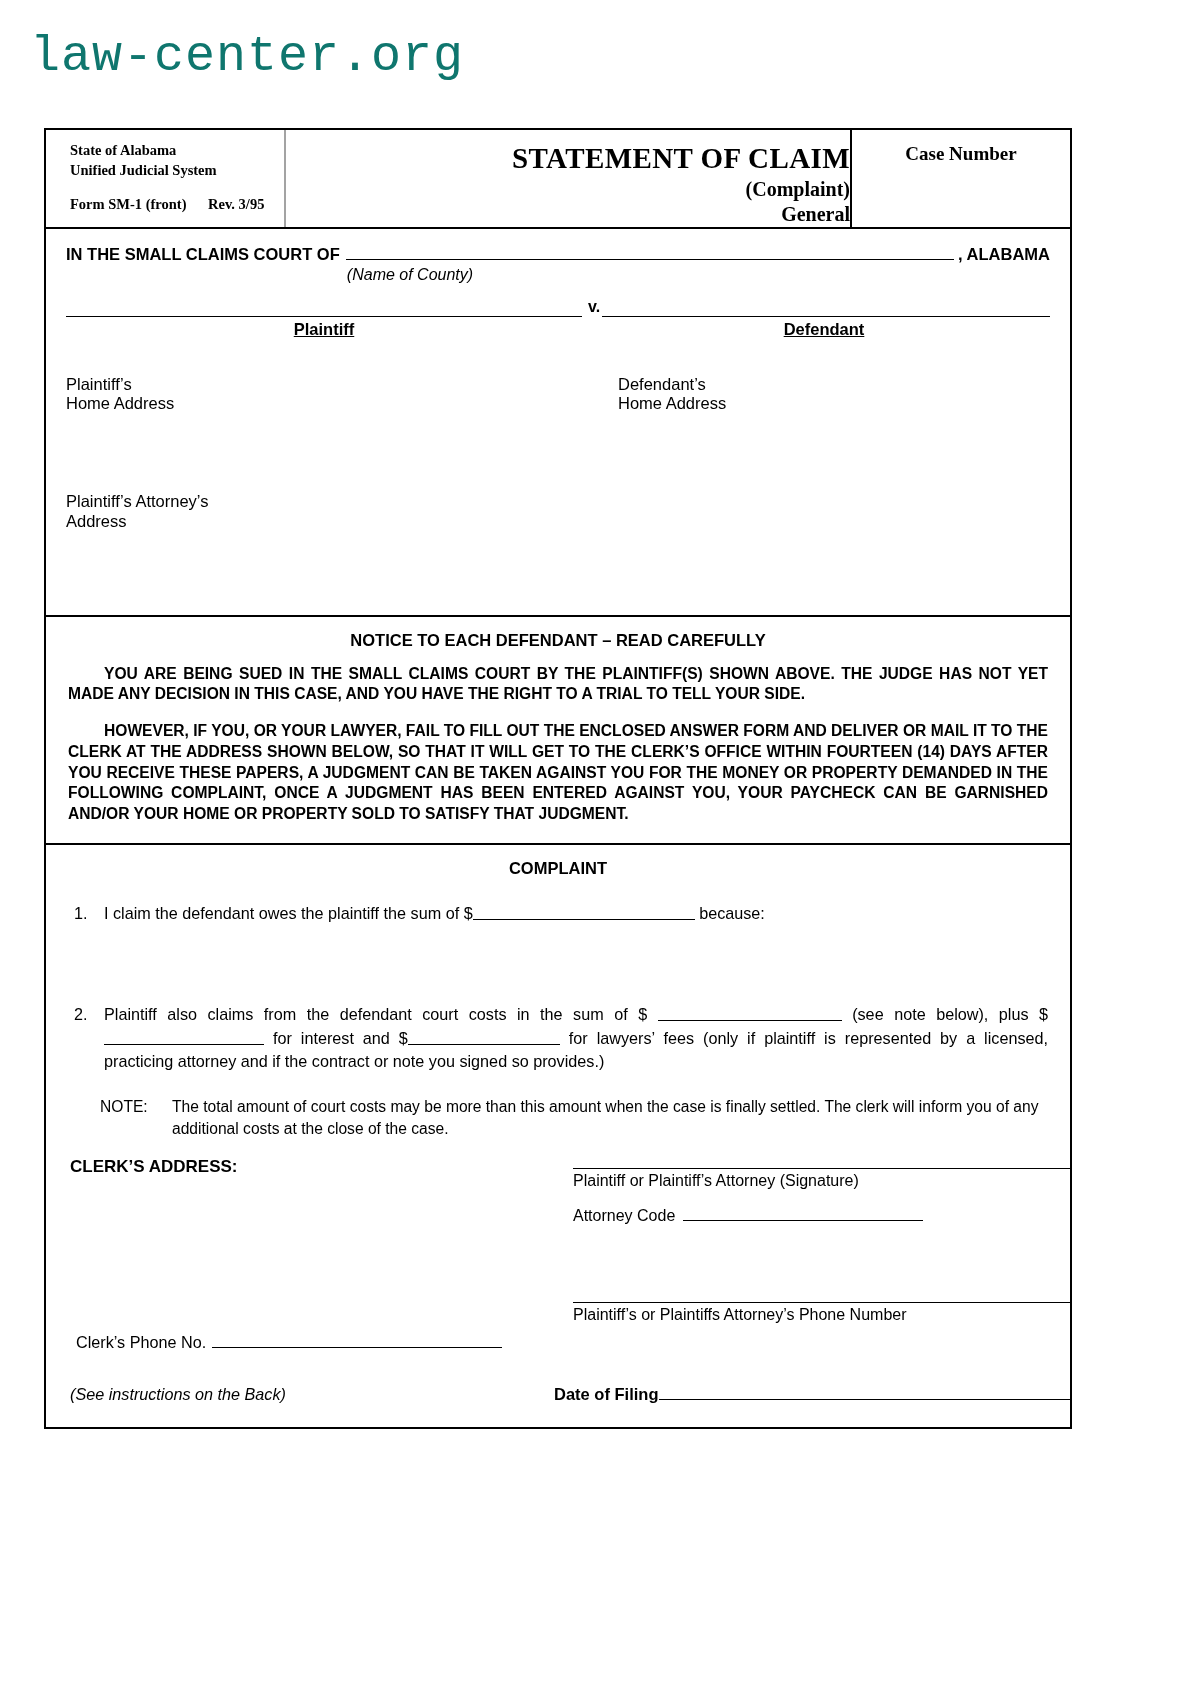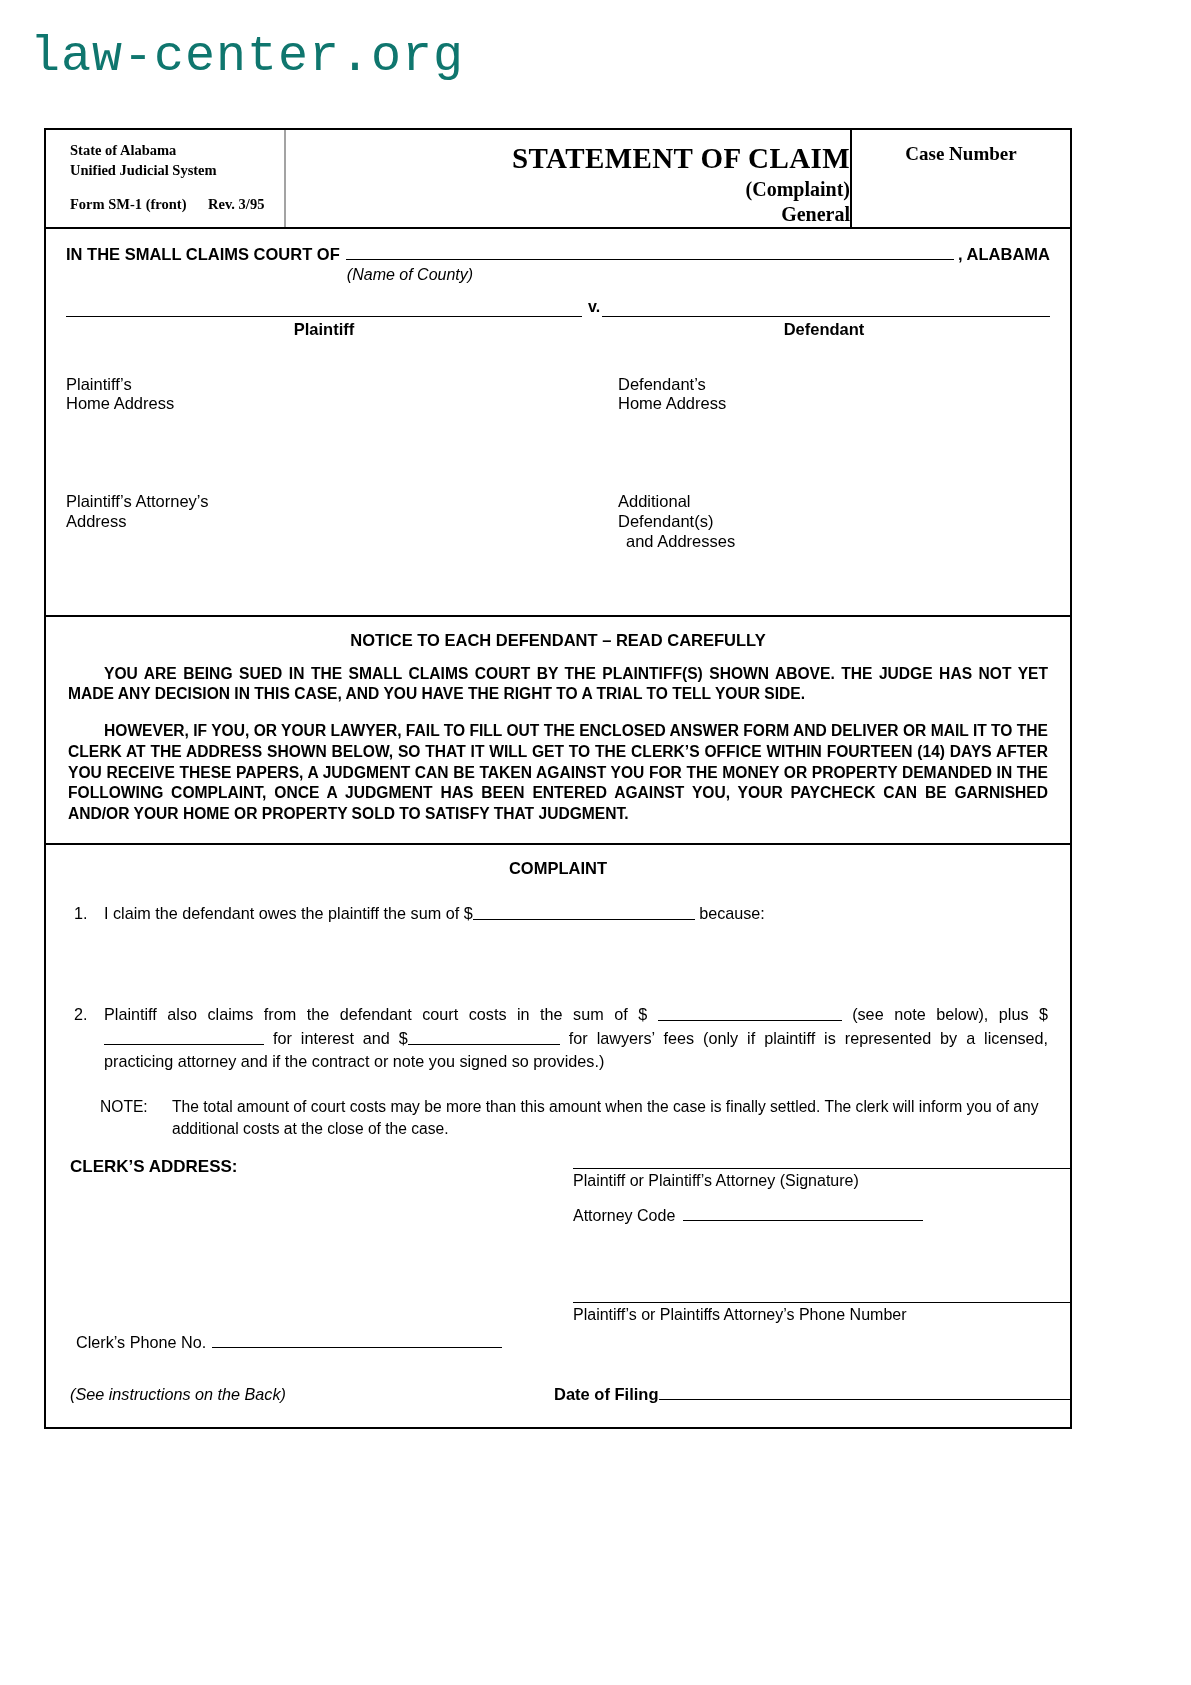--- a/index.html
+++ b/index.html
@@ -122,20 +122,21 @@
   .vs-row .lineB {
     flex: 1;
     border-bottom: 1.6px solid #000;
     height: 18px;
   }
   .role-row {
     display: flex;
     font-size: 16.5px;
     font-weight: bold;
     margin-top: 3px;
+    text-decoration: underline;
   }
   .role-row .p { width: 516px; text-align: center; }
   .role-row .d { flex: 1; text-align: center; padding-left: 16px; }
 
   .addr-row {
     display: flex;
     margin-top: 36px;
     font-size: 16.5px;
     line-height: 1.2;
   }
@@ -340,25 +341,20 @@
         <div>Defendant’s</div>
         <div>Home Address</div>
       </div>
     </div>
 
     <div class="atty-row">
       <div class="col-l">
         <div>Plaintiff’s Attorney’s</div>
         <div>Address</div>
       </div>
-      <div class="col-r">
-        <div>Additional</div>
-        <div>Defendant(s)</div>
-        <div class="ind">and Addresses</div>
-      </div>
     </div>
 
   </div>
 
   <div class="notice">
     <h2>NOTICE TO EACH DEFENDANT – READ CAREFULLY</h2>
     <p>YOU ARE BEING SUED IN THE SMALL CLAIMS COURT BY THE PLAINTIFF(S) SHOWN ABOVE. THE JUDGE HAS NOT YET MADE ANY DECISION IN THIS CASE, AND YOU HAVE THE RIGHT TO A TRIAL TO TELL YOUR SIDE.</p>
     <p>HOWEVER, IF YOU, OR YOUR LAWYER, FAIL TO FILL OUT THE ENCLOSED ANSWER FORM AND DELIVER OR MAIL IT TO THE CLERK AT THE ADDRESS SHOWN BELOW, SO THAT IT WILL GET TO THE CLERK’S OFFICE WITHIN FOURTEEN (14) DAYS AFTER YOU RECEIVE THESE PAPERS, A JUDGMENT CAN BE TAKEN AGAINST YOU FOR THE MONEY OR PROPERTY DEMANDED IN THE FOLLOWING COMPLAINT, ONCE A JUDGMENT HAS BEEN ENTERED AGAINST YOU, YOUR PAYCHECK CAN BE GARNISHED AND/OR YOUR HOME OR PROPERTY SOLD TO SATISFY THAT JUDGMENT.</p>
   </div>
 

